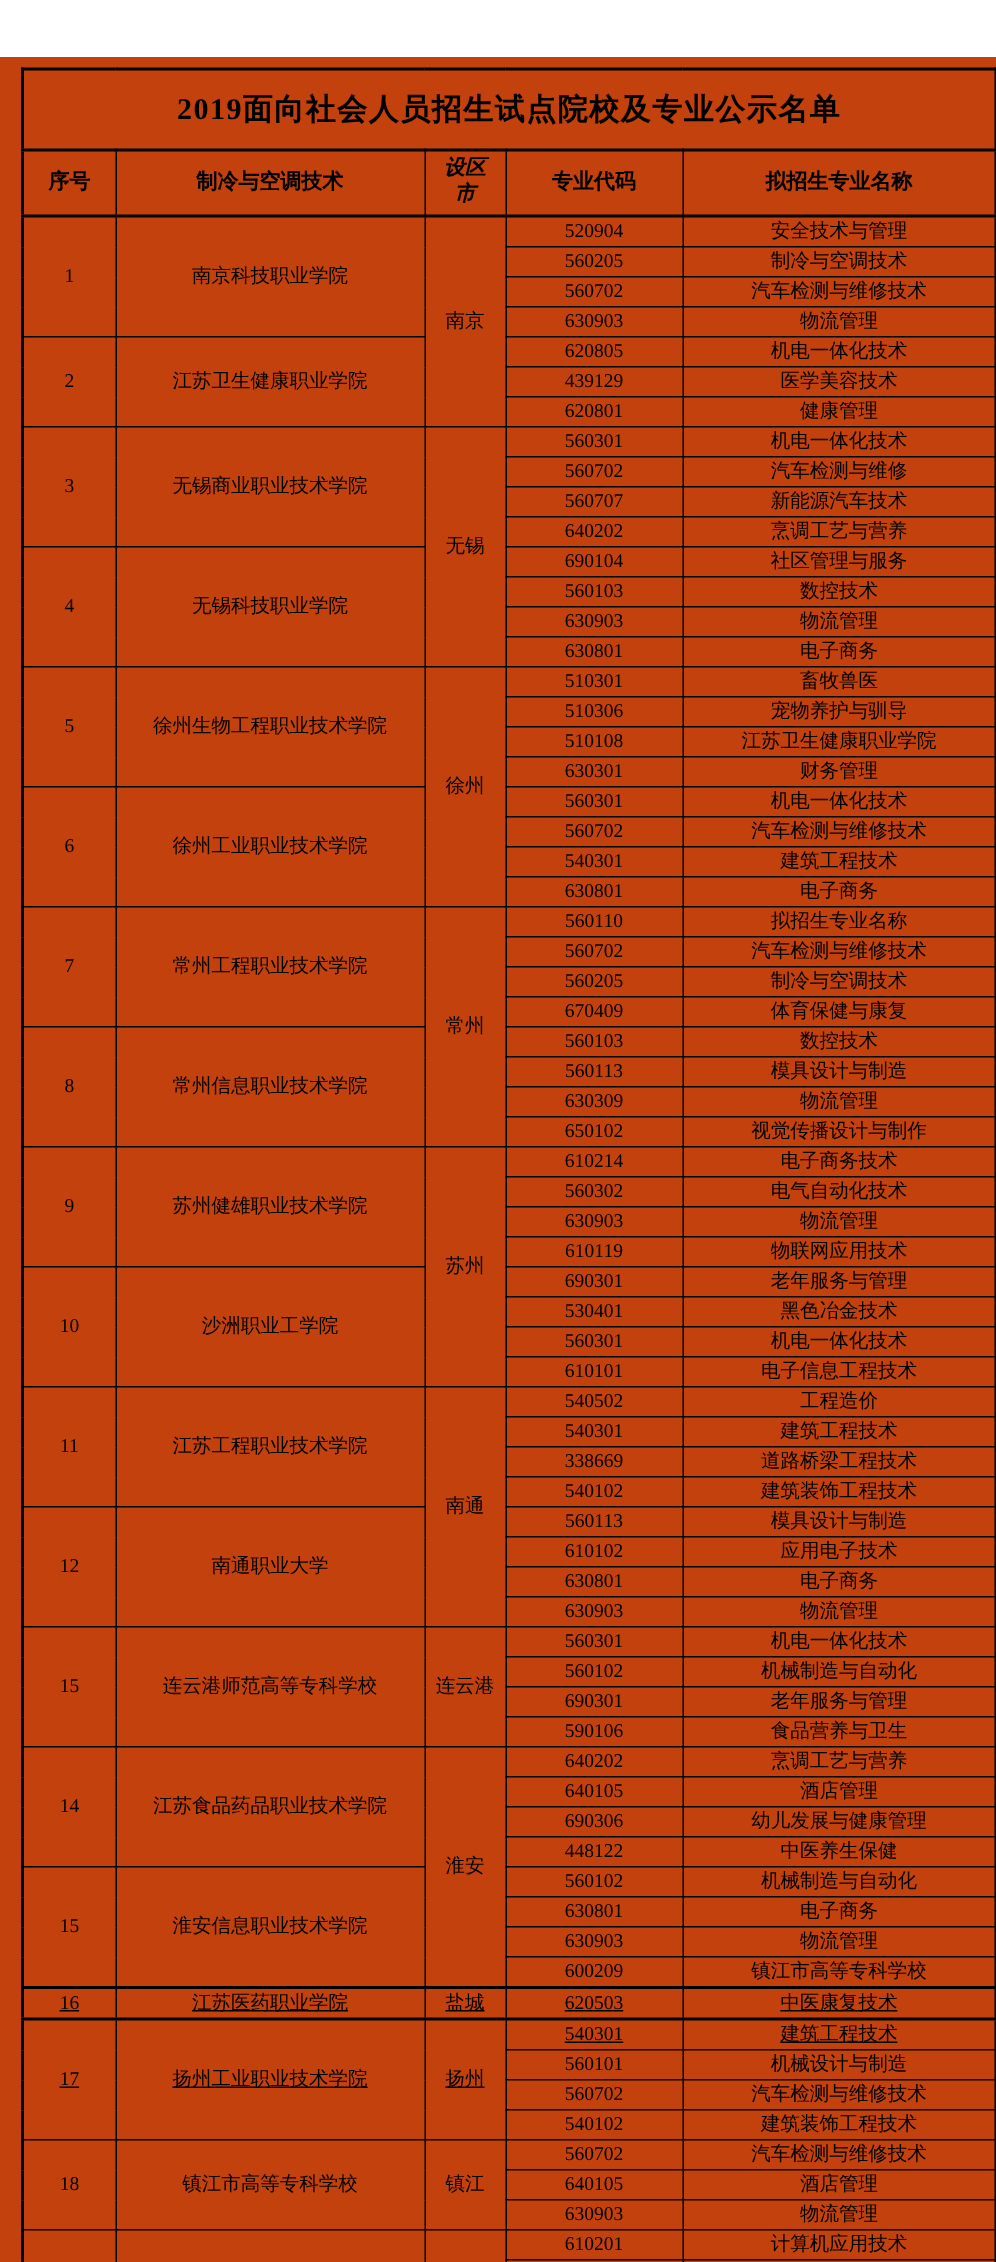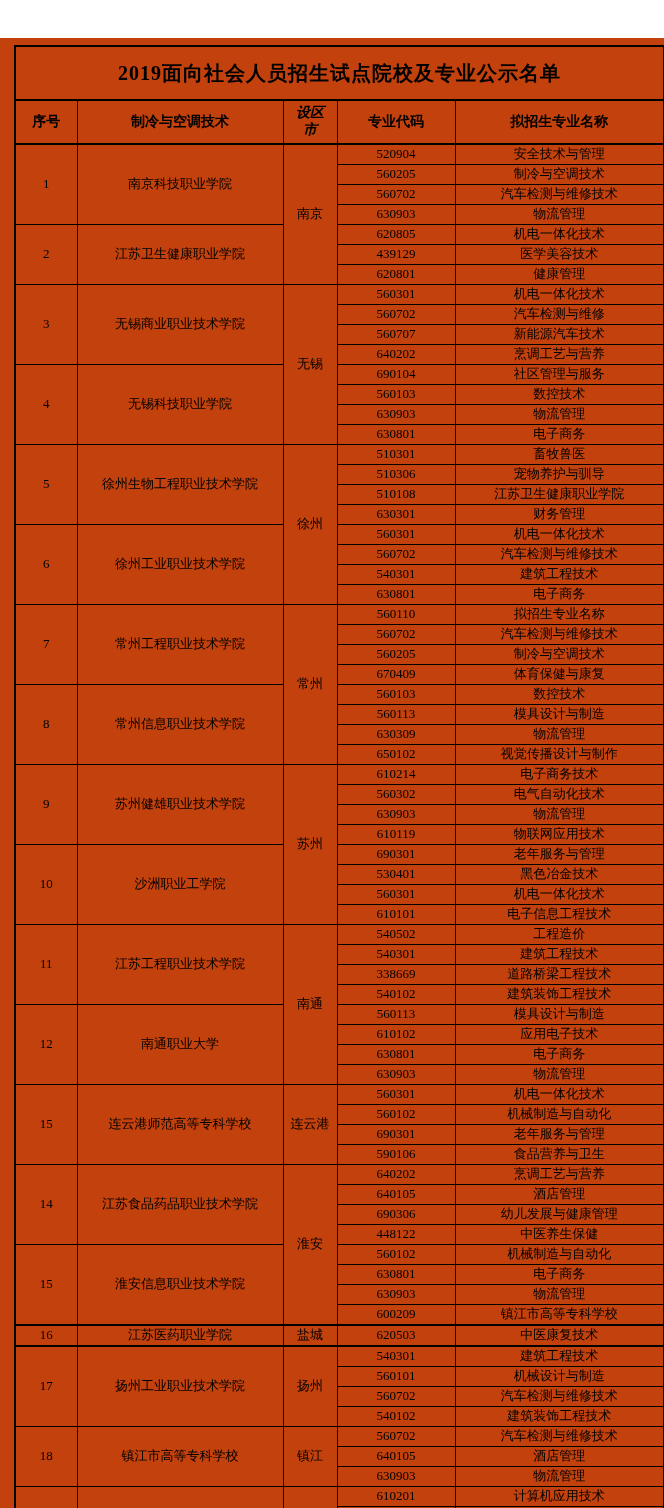--- a/index.html
+++ b/index.html
@@ -58,21 +58,21 @@
     line-height: 1.2;
     font-style: italic;
   }
   tr.major-row { height: 19px; }
   tr.major-row td { height: 19px; }
   td.school-cell {
     text-align: left;
     padding-left: 5px;
   }
   td.city-cell { font-size: 13px; }
-  tr.thick-top td { border-top: 2px solid #000000; }
+  tr.thick-top td { border-top: 2px solid #000000; text-decoration: underline; }
 </style>
 </head>
 <body>
 
 <div class="page">
   <table class="roster">
     <colgroup>
       <col class="c-serial">
       <col class="c-school">
       <col class="c-city">

